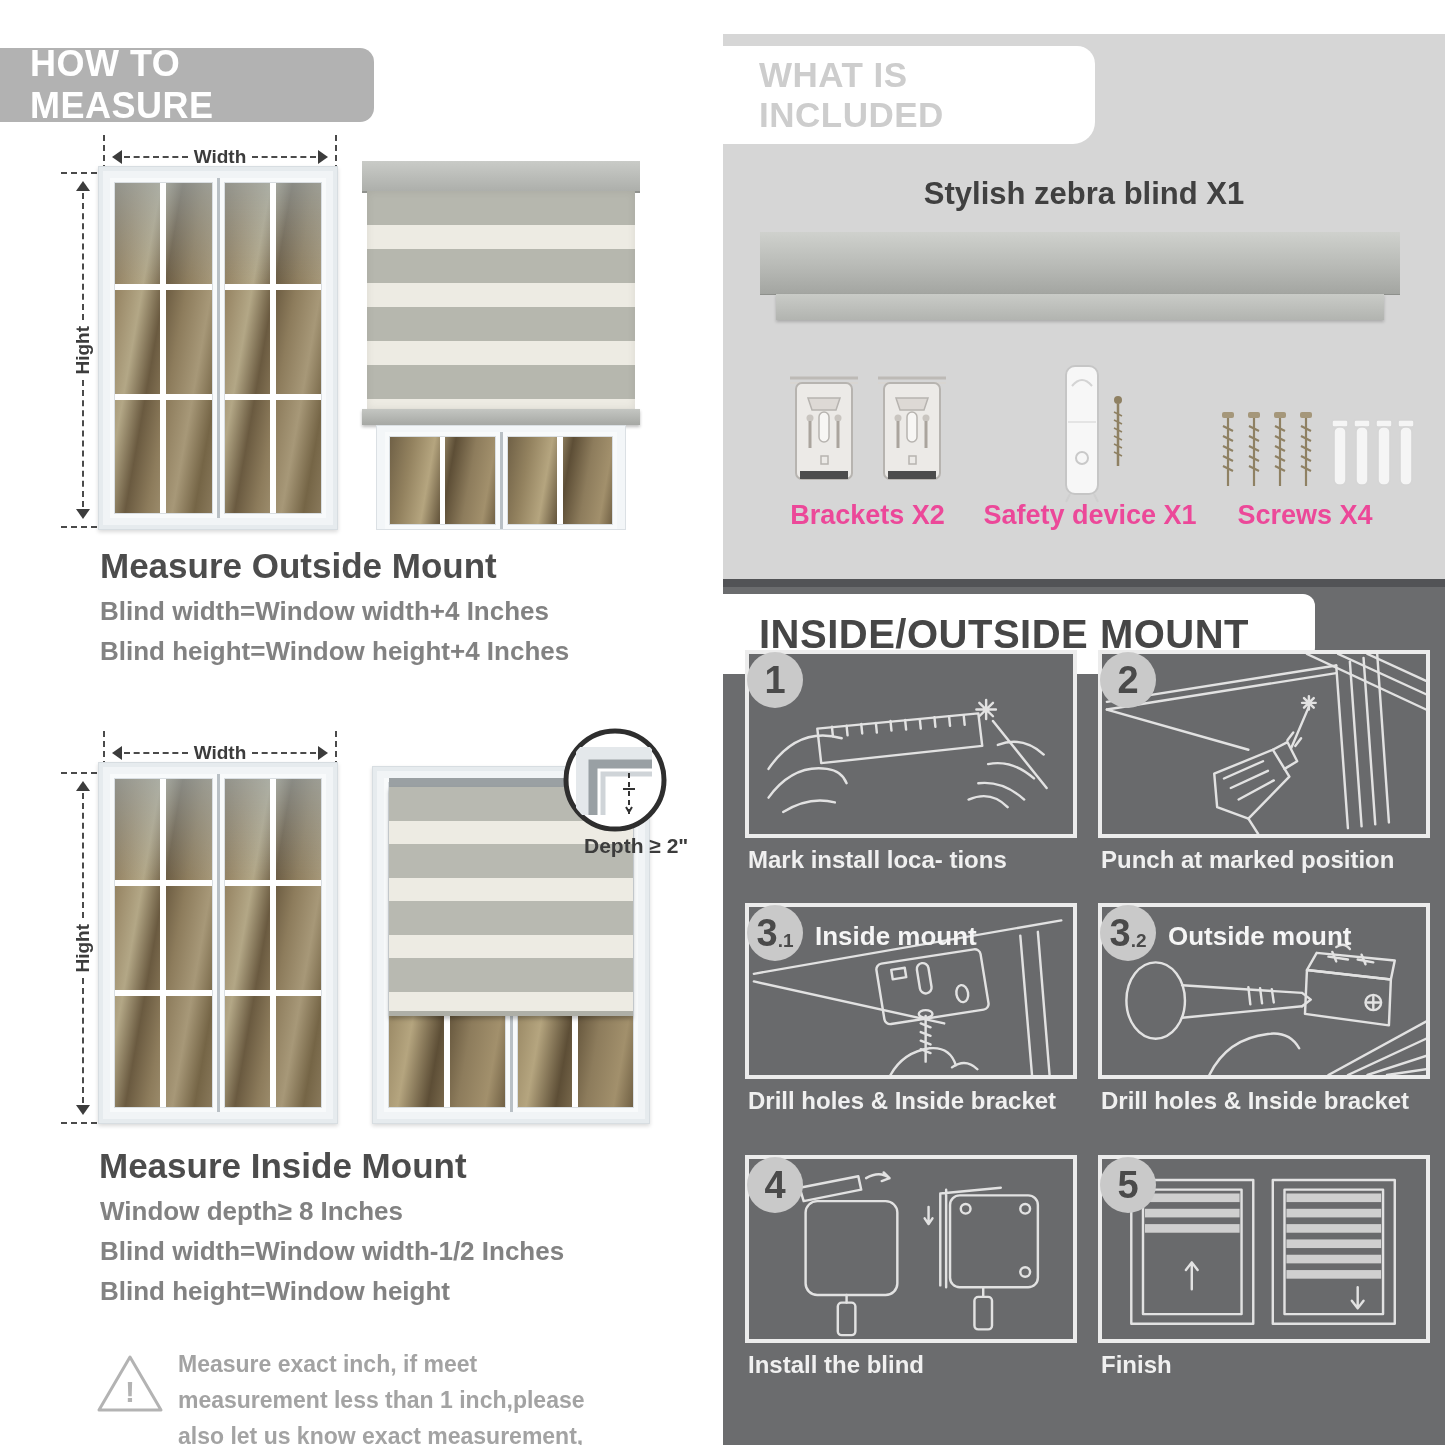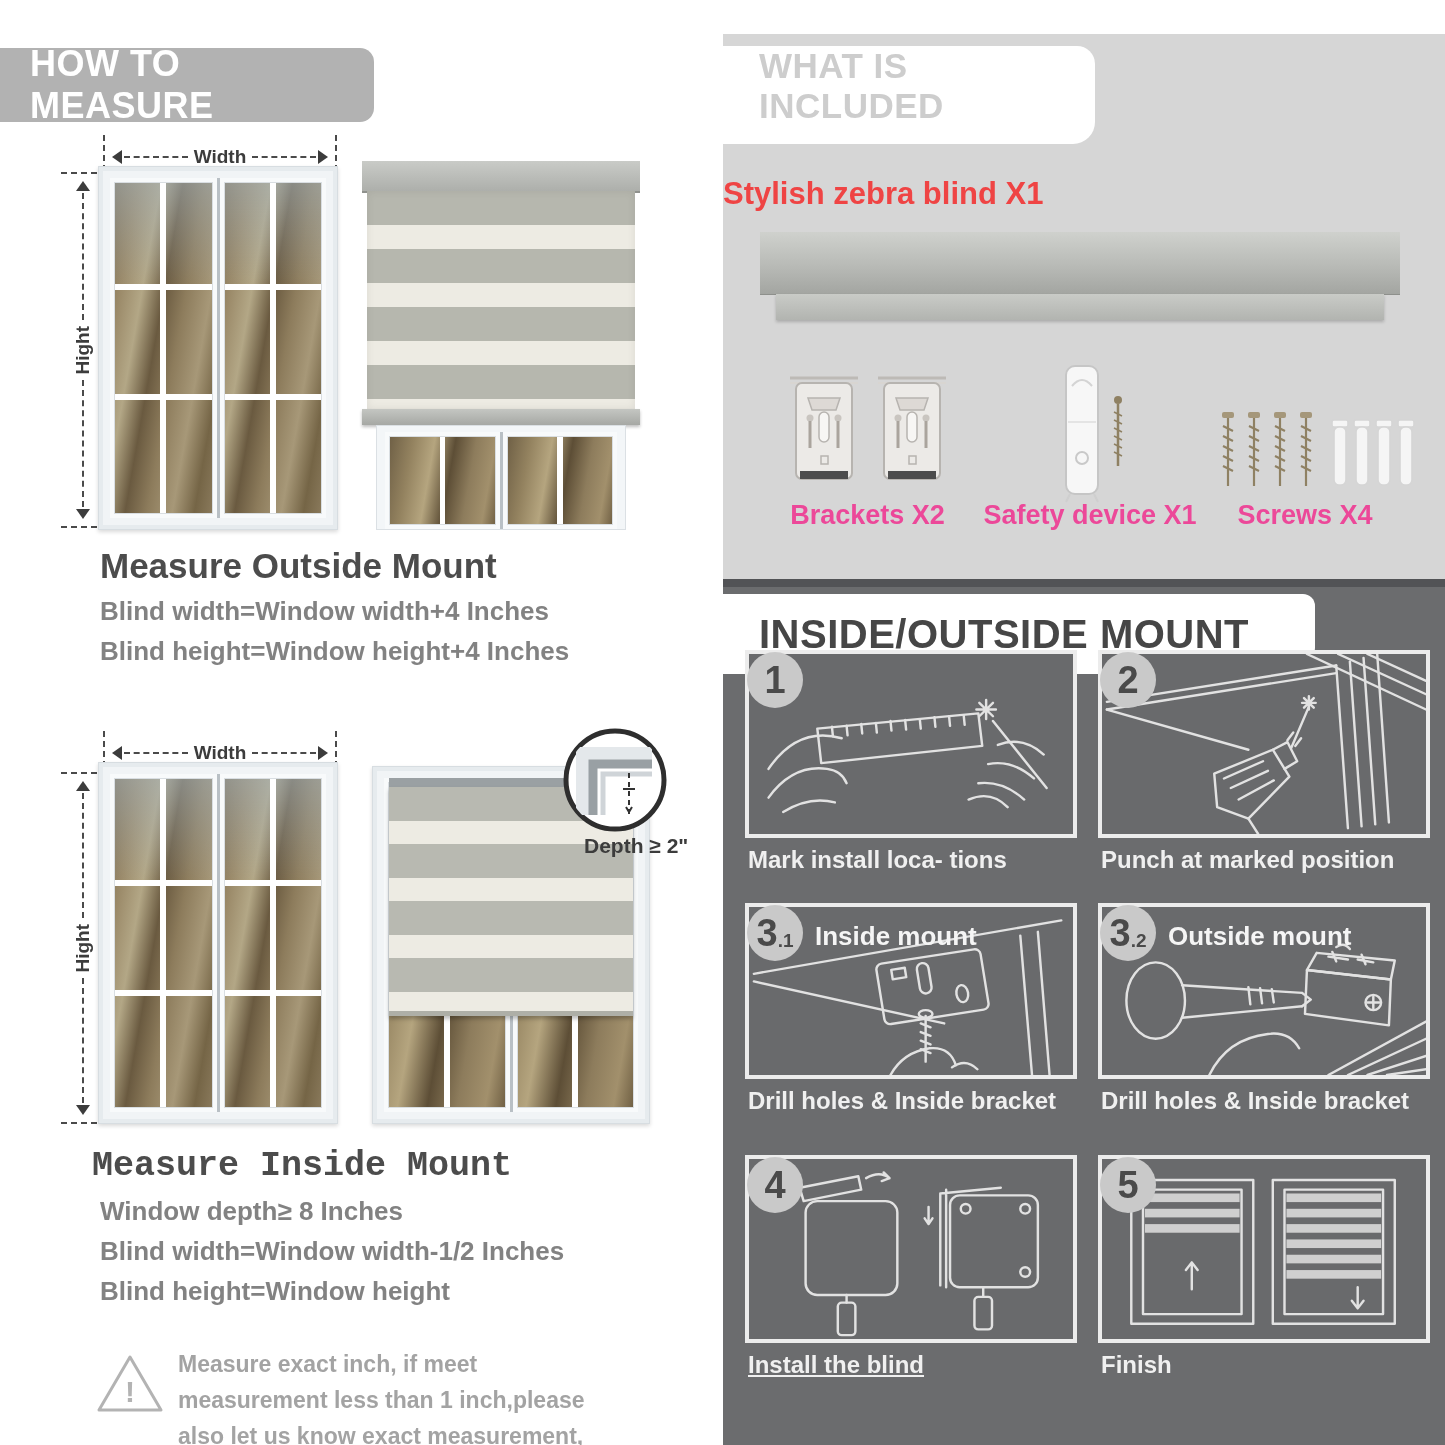--- a/index.html
+++ b/index.html
@@ -68,25 +68,25 @@
   .blind2 .bbody2{height:224px;background:repeating-linear-gradient(180deg,#b8b9b1 0 34px,#edebe3 34px 57px);border-bottom:5px solid #aeafa7;box-shadow:0 3px 4px rgba(0,0,0,.25);}
 
   .depth-lbl{color:#3c3c3c;font-size:21px;font-weight:700;}
 
   .warn-text{color:#a3a3a3;font-size:23px;font-weight:700;line-height:36px;width:450px;}
 
   
   .right-top{left:723px;top:0;width:722px;height:545px;background:#d6d6d6;}
   .included-header{
     left:723px;top:12px;width:372px;height:98px;background:#ffffff;
-    border-radius:0 18px 22px 0;display:flex;
+    border-radius:0 18px 22px 0;display:flex;align-items:center;
     padding-left:36px;box-sizing:border-box;
     color:#cdcdcd;font-size:35px;font-weight:700;letter-spacing:.5px;
   }
-  .product-lbl{left:723px;top:142px;width:722px;text-align:left;color:#ef4444;font-size:31px;font-weight:700;}
+  .product-lbl{left:723px;top:142px;width:722px;text-align:center;color:#404040;font-size:31px;font-weight:700;}
   .headrail-big{
     left:760px;top:198px;width:640px;height:62px;
     background:linear-gradient(180deg,#cfd1cd 0%,#b8bab6 55%,#a3a5a1 100%);
     box-shadow:0 1px 0 #8e908c;
   }
   .headrail-lip{
     left:776px;top:260px;width:608px;height:26px;
     background:linear-gradient(180deg,#c9cbc7 0%,#b2b4b0 100%);
     box-shadow:0 2px 3px rgba(0,0,0,.2);
   }
@@ -215,21 +215,21 @@
       <path d="M22,88 V28 H90" stroke="#e4e8eb" stroke-width="16" fill="none"></path>
       <path d="M31,88 V37 H90" stroke="#99a0a4" stroke-width="9" fill="none"></path>
       <path d="M41,88 V47 H90" stroke="#cfd4d8" stroke-width="5" fill="none"></path>
       <path d="M67,46 V88" stroke="#333" stroke-width="2" stroke-dasharray="5,4" fill="none"></path>
       <path d="M61,62 h12 M64,80 l3,5 3,-5" stroke="#333" stroke-width="2" fill="none"></path>
     </g>
   </svg>
 </div>
 <div class="abs depth-lbl" style="left:584px;top:800px;">Depth ≥ 2"</div>
 
-<div class="abs sec-title" style="left:92px;top:1112px;font-family:Liberation Mono, monospace;">Measure Inside Mount</div>
+<div class="abs sec-title" style="left:99px;top:1112px;">Measure Inside Mount</div>
 <div class="abs sec-line" style="left:100px;top:1162px;">Window depth≥ 8 Inches</div>
 <div class="abs sec-line" style="left:100px;top:1202px;">Blind width=Window width-1/2 Inches</div>
 <div class="abs sec-line" style="left:100px;top:1242px;">Blind height=Window height</div>
 
 <div class="abs" style="left:95px;top:1318px;width:70px;height:66px;">
   <svg width="70" height="66" viewBox="0 0 70 66">
     <path d="M35,5 L66,58 H4 Z" fill="none" stroke="#b3b3b3" stroke-width="3" stroke-linejoin="round"></path>
     <text x="35" y="50" text-anchor="middle" font-size="30" font-weight="bold" fill="#b3b3b3" font-family="Liberation Sans, sans-serif">!</text>
   </svg>
 </div>
@@ -433,21 +433,21 @@
     <circle class="ln" cx="283" cy="52" r="5"></circle>
     <circle class="ln" cx="283" cy="118" r="5"></circle>
     <path class="ln" d="M240,134 v10"></path>
     <rect class="ln" x="231" y="144" width="18" height="34" rx="4"></rect>
     <path class="ln" d="M184,50 v16 M180,62 l4,6 4,-6"></path>
   </svg>
   <div class="badge">
       <span>4</span>
     </div>
 </div>
-<div class="caption" style="left:748px;top:1351px;text-decoration:underline;">Install the blind</div>
+<div class="caption" style="left:748px;top:1351px;">Install the blind</div>
 
 <div class="panel" style="left:1098px;top:1155px;height:188px;">
   <svg class="illus" viewBox="0 0 332 188" preserveAspectRatio="none">
     <rect class="ln" x="30" y="22" width="125" height="150"></rect>
     <rect class="ln" x="42" y="32" width="101" height="130"></rect>
     <rect class="filllight" x="44" y="36" width="97" height="9"></rect>
     <rect class="filllight" x="44" y="52" width="97" height="9"></rect>
     <rect class="filllight" x="44" y="68" width="97" height="9"></rect>
     <path class="ln" d="M92,136 V108 M86,116 l6,-8 6,8"></path>
     <rect class="ln" x="175" y="22" width="125" height="150"></rect>

